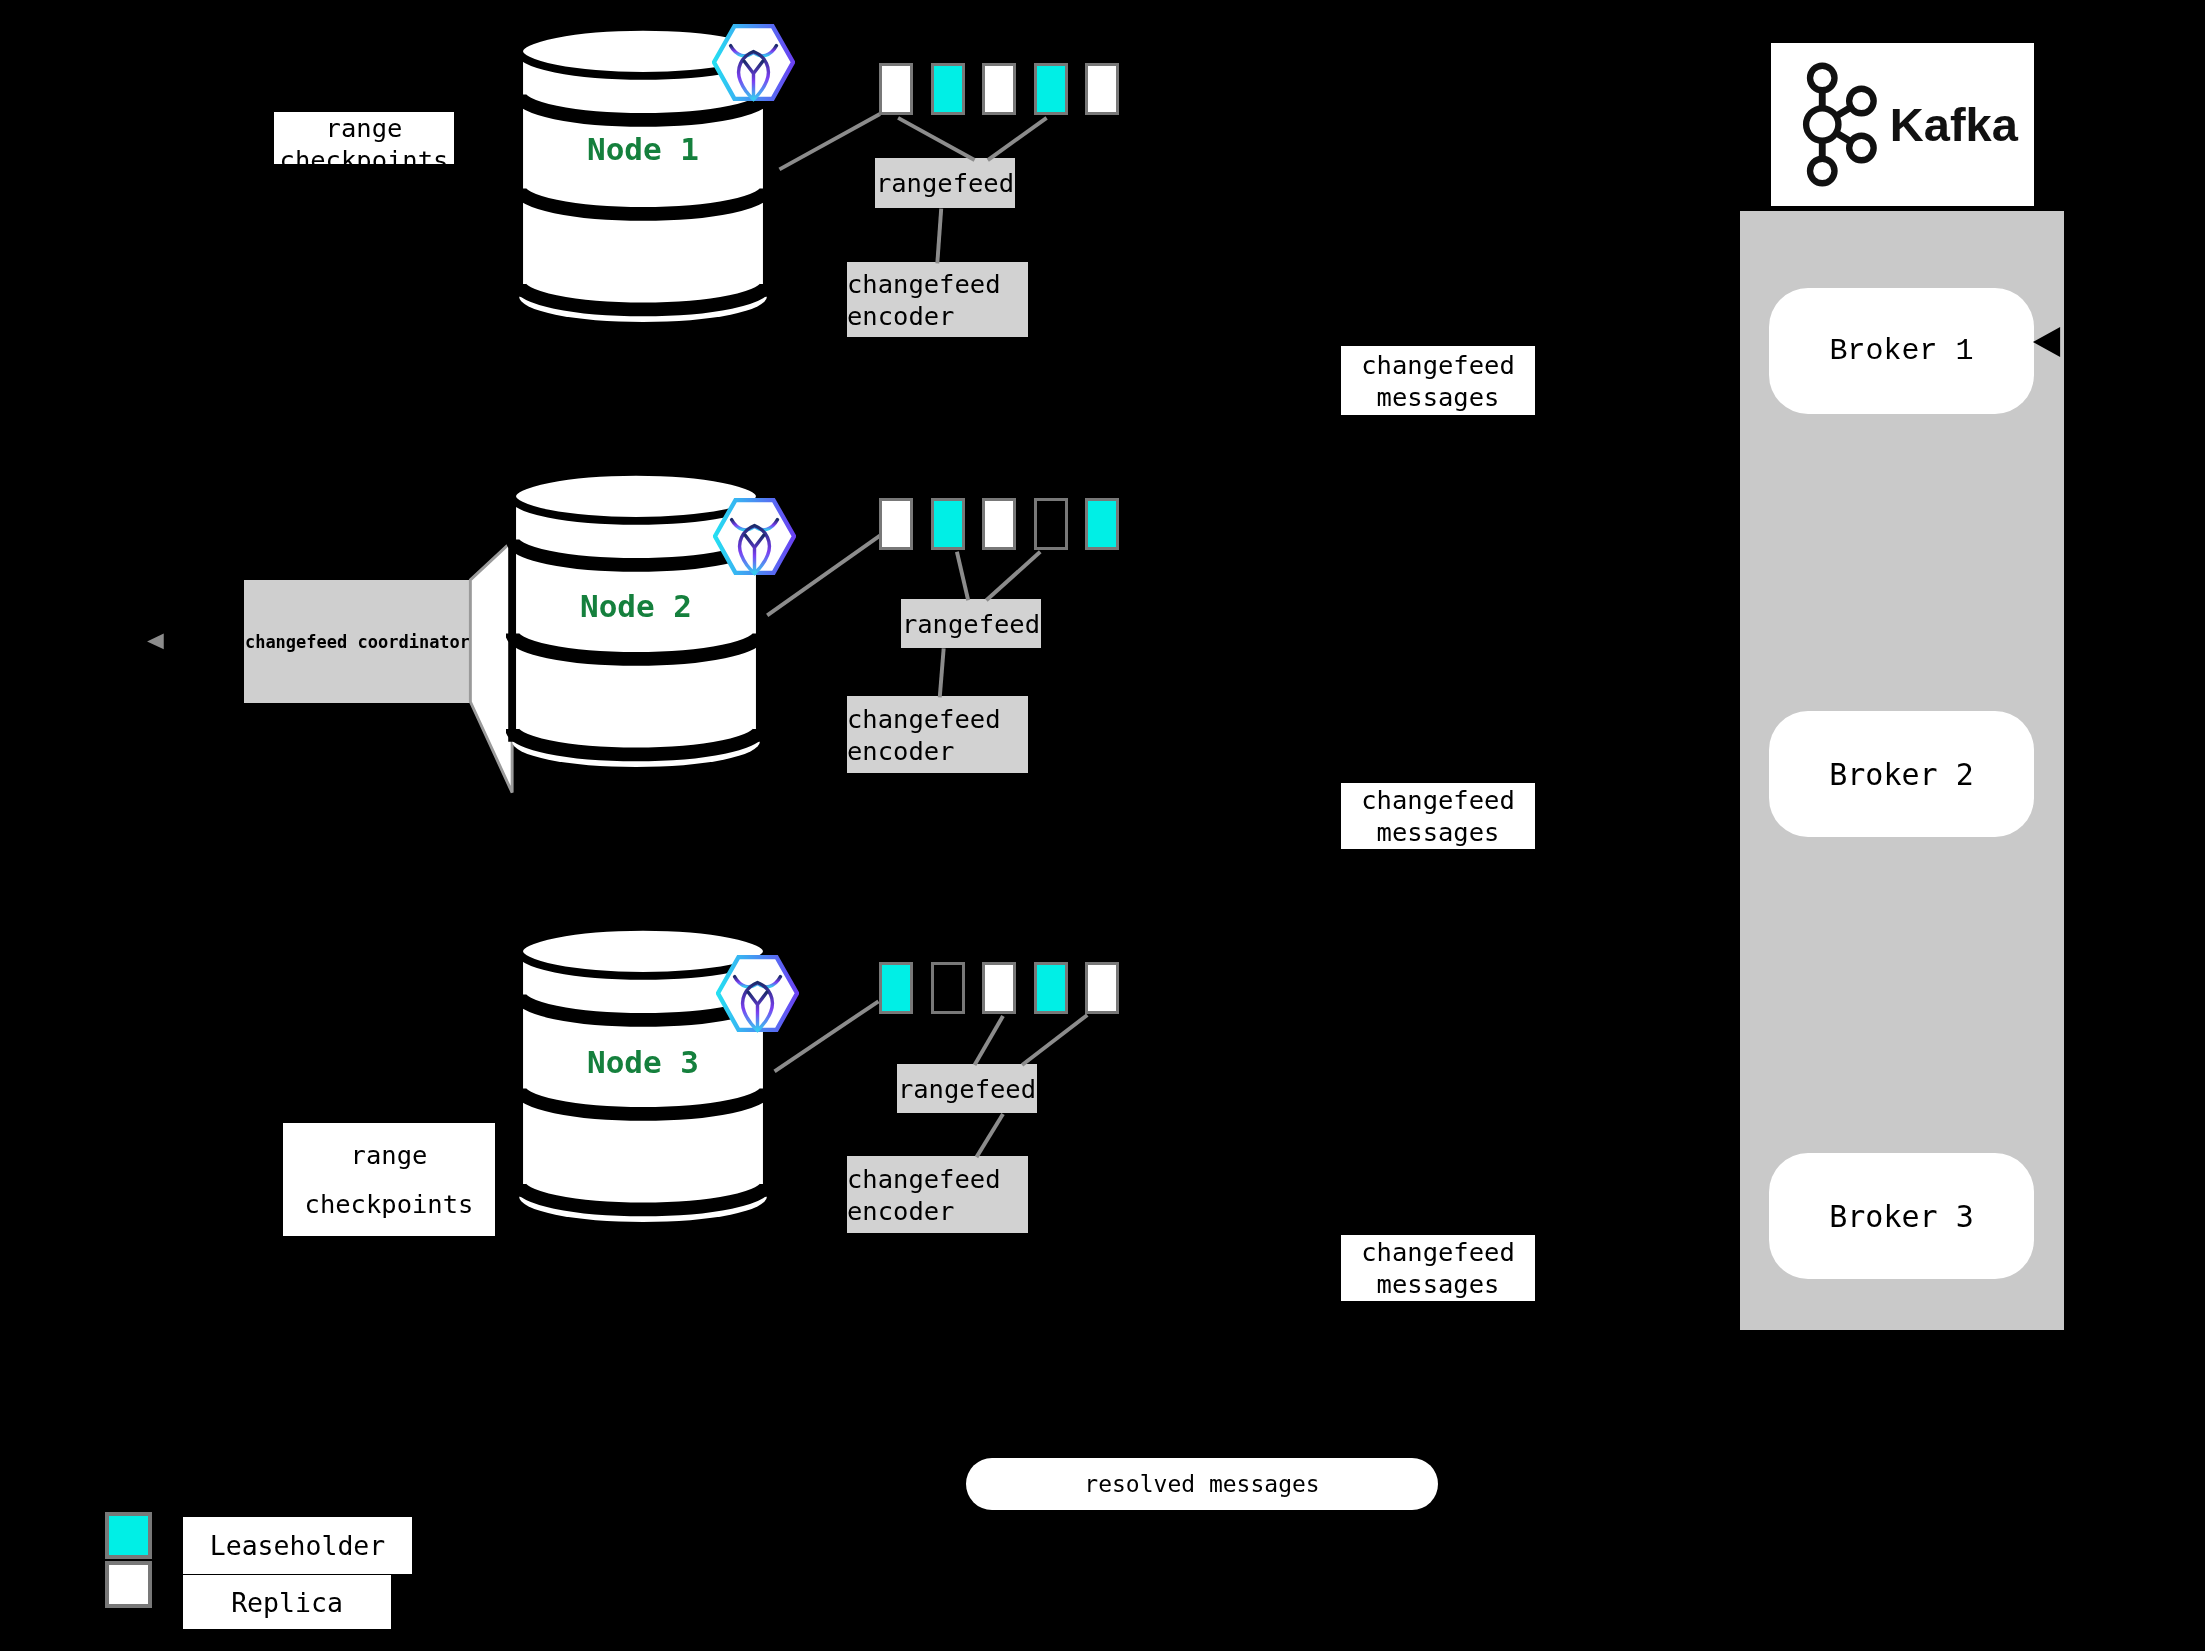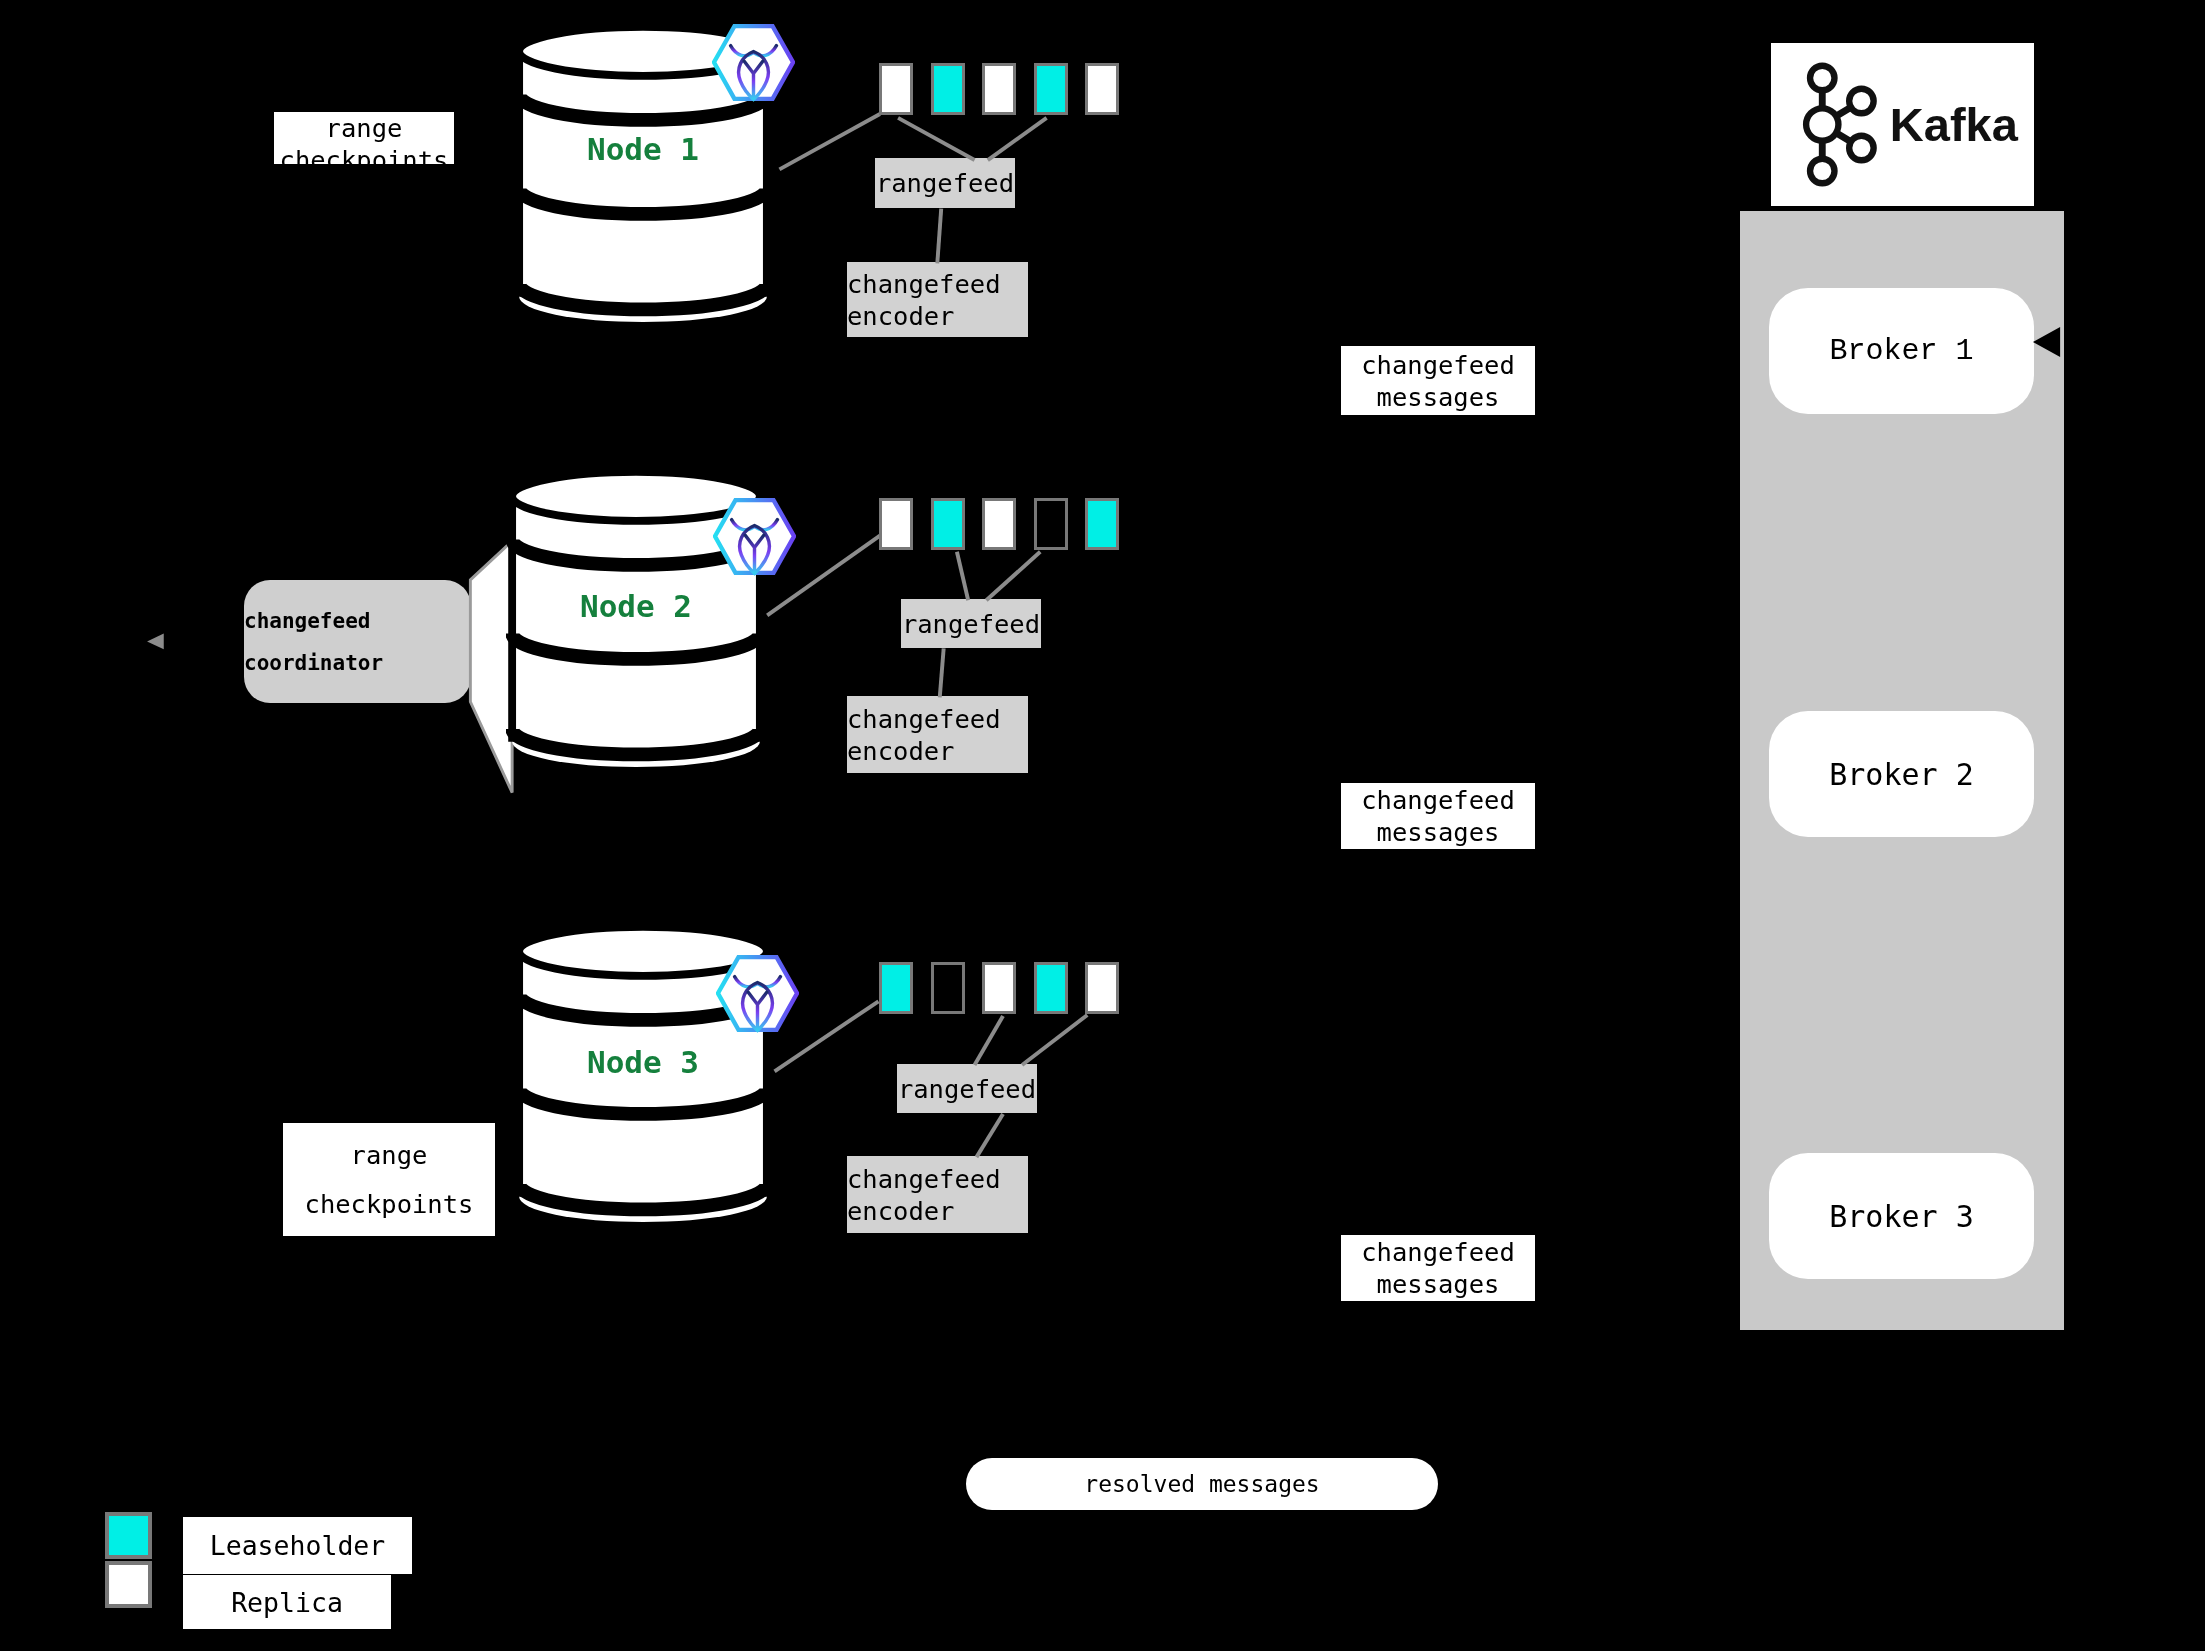--- a/index.html
+++ b/index.html
@@ -96,21 +96,21 @@
   <div class="abs gray-box" style="left:875px;top:158px;width:140px;height:50px;white-space:nowrap;">
     <span>rangefeed</span>
   </div>
   <div class="abs gray-box" style="left:847px;top:262px;width:181px;height:75px;">
     <span>changefeed encoder</span>
   </div>
   <div class="abs label-box" style="left:1341px;top:346px;width:194px;height:69px;">
     <span>changefeed messages</span>
   </div>
 
-  <div class="abs gray-box" style="left:244px;top:580px;width:227px;height:123px;background:#cfcfcf;font-weight:bold;font-size:21px;line-height:42px;z-index:2;border-radius:26px;">
+  <div class="abs gray-box" style="left:244px;top:580px;width:227px;height:123px;background:#cfcfcf;font-weight:bold;font-size:17px;line-height:42px;z-index:2;">
     <span>changefeed coordinator</span>
   </div>
   <svg class="abs" style="left:466px;top:534px;z-index:2;" width="51" height="267" viewBox="0 0 105 545">
     <polygon points="9,92 95,12 95,530 9,343" fill="#fff" stroke="#9a9a9a" stroke-width="6"></polygon>
   </svg>
 
   <svg class="abs" style="left:506px;top:466px;z-index:3;" width="260" height="306" viewBox="0 0 530 625">
     <path fill="#fff" d="M12,62 L12,563 A253,52 0 0 0 518,563 L518,62 Z"></path>
     <path d="M12,150 A253,52 0 0 0 518,150" stroke="#000" stroke-width="28" fill="none"></path>
     <path d="M12,342 A253,52 0 0 0 518,342" stroke="#000" stroke-width="28" fill="none"></path>

